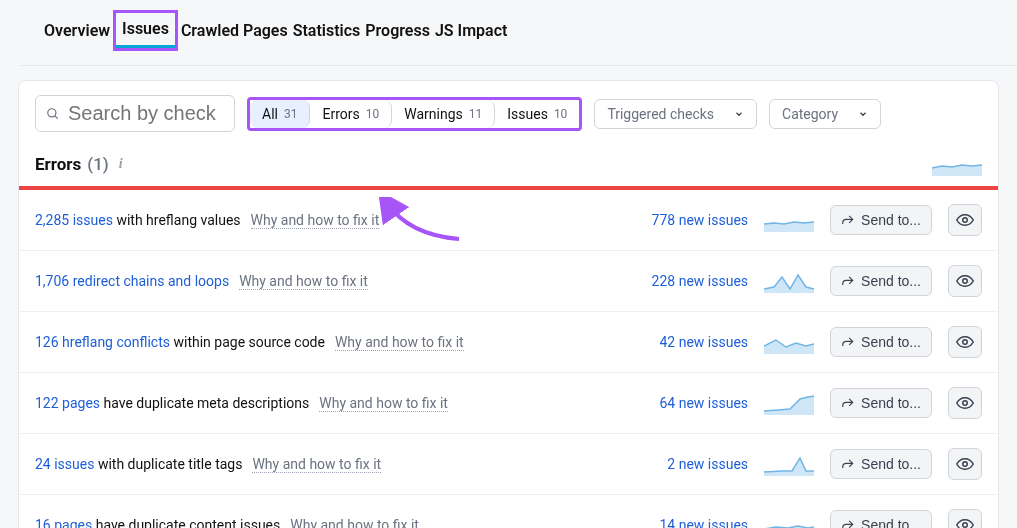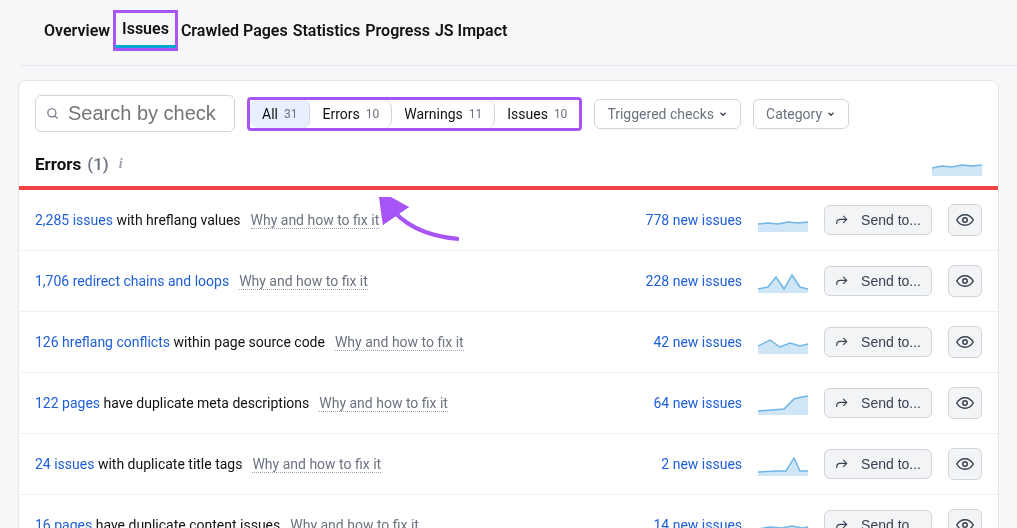--- a/index.html
+++ b/index.html
@@ -80,21 +80,21 @@
     cursor: pointer;
     font-size: 14px;
     border-radius: 8px;
   }
   .filter-tab:last-child { border-right: none; }
   .filter-tab.active { background: #e8efff; }
   .filter-tab .count { color: #6b7280; font-size: 12px; }
   .dropdown {
     display: flex;
     align-items: center;
-    gap: 4px;
+    gap: 20px;
     border: 1px solid #d1d5db;
     border-radius: 6px;
     padding: 6px 12px;
     color: #6b7280;
     cursor: pointer;
     font-size: 14px;
   }
   .arrow-annot {
     position: absolute;
     left: 360px;
@@ -125,21 +125,21 @@
   .fixlink {
     color: #6b7280;
     border-bottom: 1px dotted #9ca3af;
     cursor: pointer;
   }
   .newissues { color: #1e5fd8; white-space: nowrap; width: 130px; text-align:right;}
   .sparkcell { width: 50px; height: 28px; }
   .sendbtn {
     display: flex;
     align-items: center;
-    gap: 12px;
+    gap: 6px;
     background: #f3f4f6;
     border: 1px solid #d1d5db;
     border-radius: 6px;
     padding: 6px 10px;
     cursor: pointer;
     color: #374151;
     font-size: 14px;
   }
   .eyebtn {
     display: flex;

